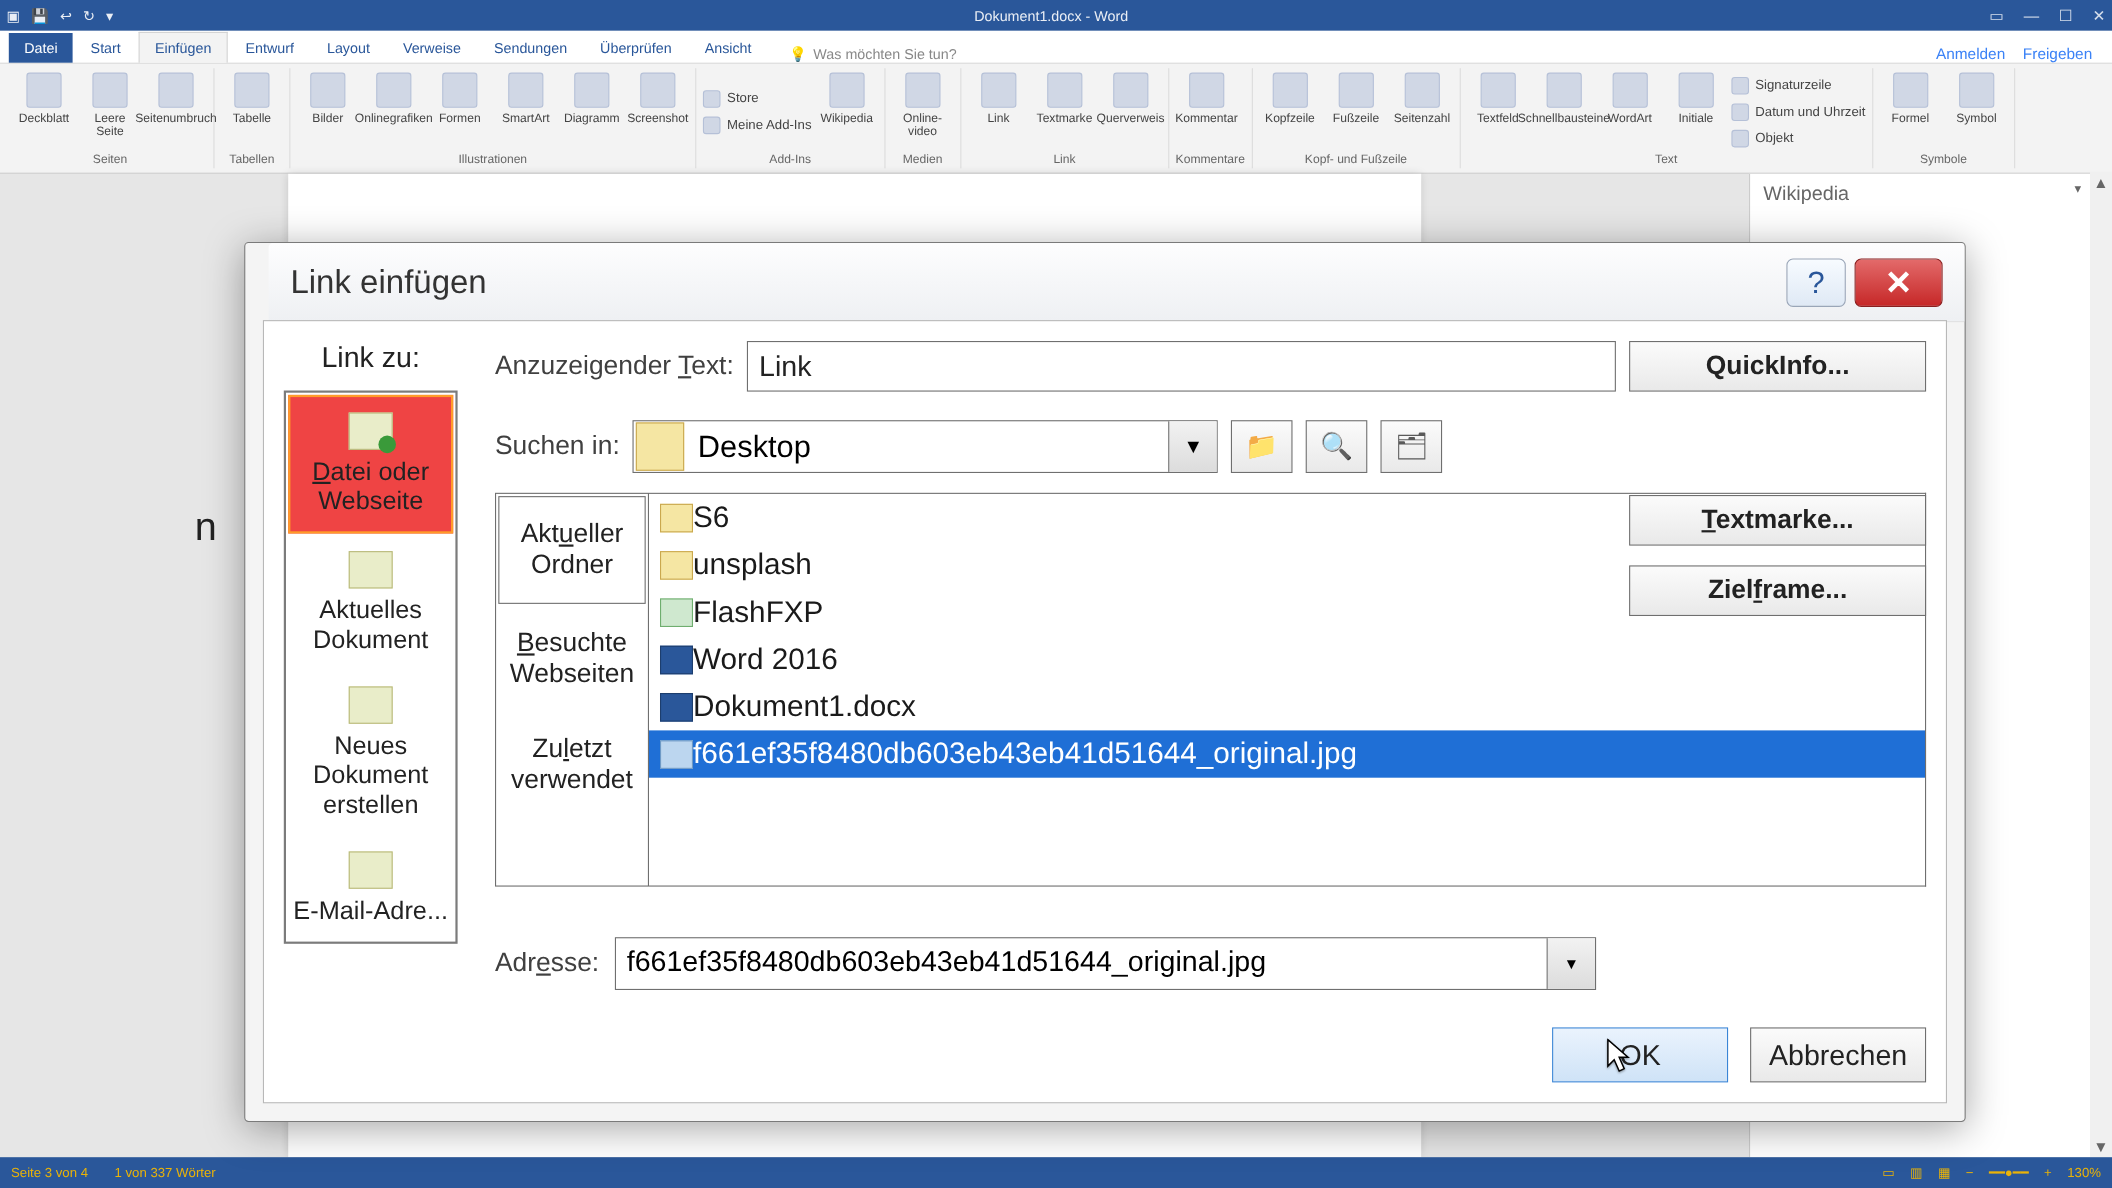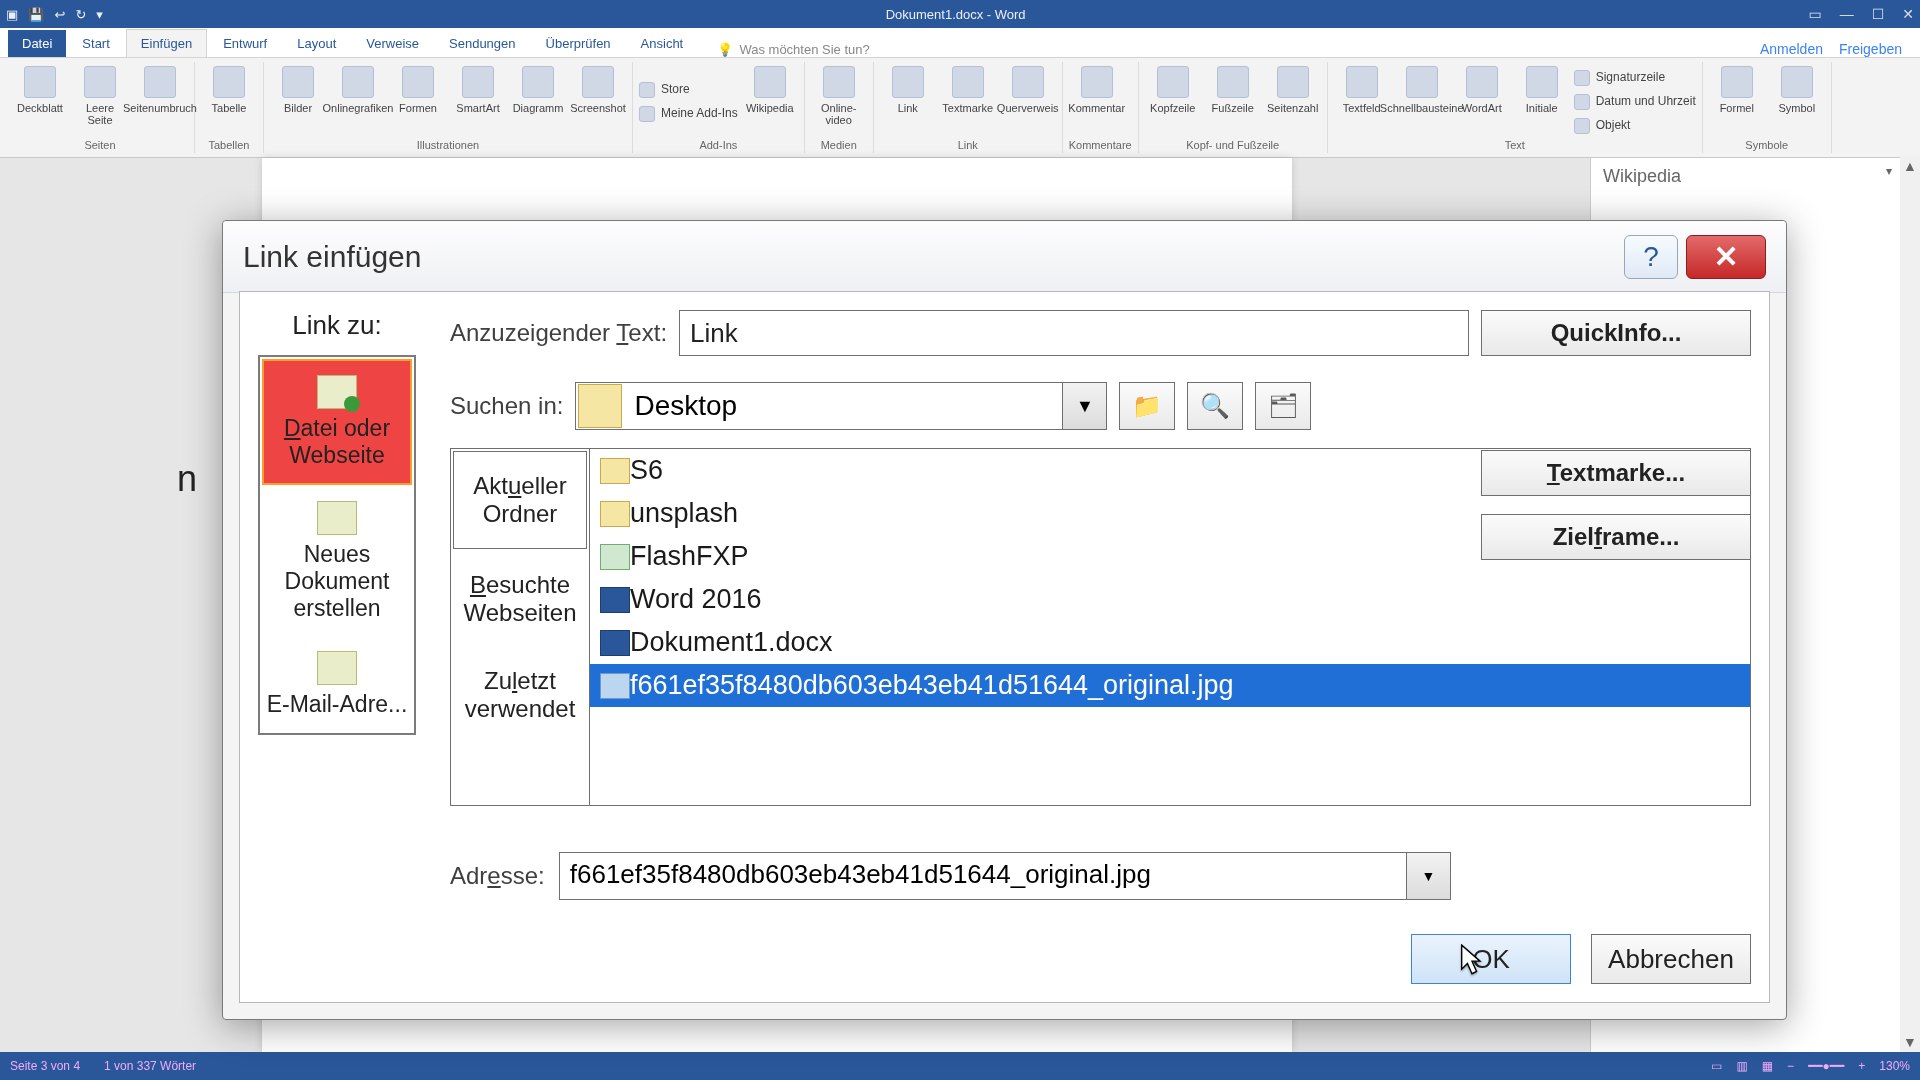--- a/index.html
+++ b/index.html
@@ -38,27 +38,27 @@
 .wikipane .wlabel { font-size:18px; color:#666; padding:8px 12px;}
 .wikipane .closebtn { position:absolute; right:6px; top:6px; font-size:14px; color:#666;}
 .wikipane .dropdown { position:absolute; right:28px; top:6px; font-size:12px; color:#666;}
 .scrollbar { position:absolute; right:0; top:156px; bottom:28px; width:20px; background:#f0f0f0;}
 .scrollbar .up, .scrollbar .down { height:20px; text-align:center; line-height:20px; color:#666;}
 .scrollbar .down { position:absolute; bottom:0; width:100%;}
 
 .textpeek { position:absolute; left:177px; top:300px; font-size:36px; color:#222;}
 
 
-.statusbar { position:absolute; bottom:0; left:0; right:0; height:28px; background:#2a579a; color:#f0abfc; display:flex; align-items:center; padding:0 10px; font-size:12px; gap:24px;}
+.statusbar { position:absolute; bottom:0; left:0; right:0; height:28px; background:#2a579a; color:#eab308; display:flex; align-items:center; padding:0 10px; font-size:12px; gap:24px;}
 .statusbar .right { margin-left:auto; display:flex; gap:14px; align-items:center;}
 
 
 .dialog-shadow { position:absolute; left:222px; top:220px; width:1565px; height:800px; filter:drop-shadow(0 6px 18px rgba(0,0,0,.35)); }
 .dialog { width:100%; height:100%; background:#f4f4f4; border:1px solid #7a7a7a; border-radius:4px; position:relative;}
-.dlg-titlebar { height:72px; display:flex; align-items:center; padding:0 20px; background:linear-gradient(#fdfdfe,#eef0f3); border-bottom:1px solid #d7d7d7; border-radius:4px 4px 0 0;}
+.dlg-titlebar { height:72px; display:flex; align-items:center; padding:0 20px; background:linear-gradient(#fdfdfe,#eef0f3); border-bottom:1px solid #d7d7d7; border-radius:4px 4px 0 0;margin-left:21px;}
 .dlg-title { font-size:30px; color:#333; flex:1;}
 .dlg-help { width:54px; height:44px; border:1px solid #9aa6b8; border-radius:6px; background:linear-gradient(#f7fbff,#dfe9f5); display:flex; align-items:center; justify-content:center; font-size:28px; color:#2a579a; margin-right:8px;}
 .dlg-close { width:80px; height:44px; border:1px solid #8a1f1f; border-radius:6px; background:linear-gradient(#e36a6a,#c62828); display:flex; align-items:center; justify-content:center; color:#fff; font-size:30px; font-weight:bold;}
 
 .dlg-body { position:absolute; top:70px; left:16px; right:16px; bottom:16px; background:#fff; border:1px solid #b8b8b8; padding:18px 16px;}
 
 .linkzu-col { position:absolute; left:18px; top:18px; width:158px; }
 .linkzu-label { text-align:center; font-size:26px; color:#222; margin-bottom:14px;}
 .linkzu-list { border:2px solid #7b7b7b; background:#fff; display:flex; flex-direction:column;}
 .linkzu-item { padding:14px 6px; text-align:center; font-size:23px; color:#222; display:flex; flex-direction:column; align-items:center; gap:6px; border-bottom:1px solid transparent;}
@@ -373,20 +373,24 @@
 
       <div class="linkzu-col">
         <div class="linkzu-label">Link zu:</div>
         <div class="linkzu-list">
           <div class="linkzu-item selected">
             <div class="liicon"></div>
             <span><span class="u">D</span>atei oder Webseite</span>
           </div>
           <div class="linkzu-item doc">
             <div class="liicon"></div>
+            <span>Aktuelles Dokument</span>
+          </div>
+          <div class="linkzu-item doc">
+            <div class="liicon"></div>
             <span>Neues Dokument erstellen</span>
           </div>
           <div class="linkzu-item doc">
             <div class="liicon"></div>
             <span>E-Mail-Adre...</span>
           </div>
         </div>
       </div>
 
       <div class="right-panel">

